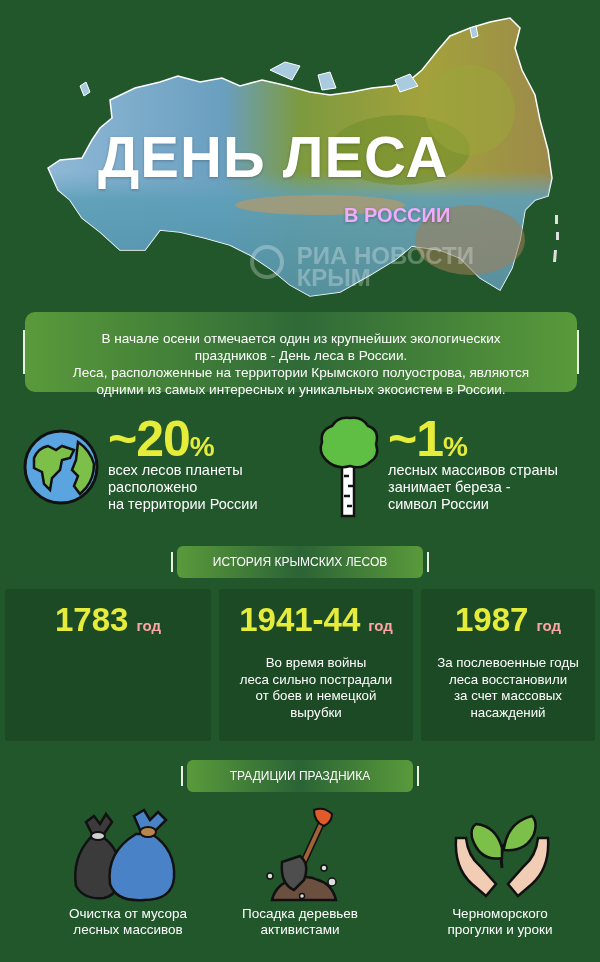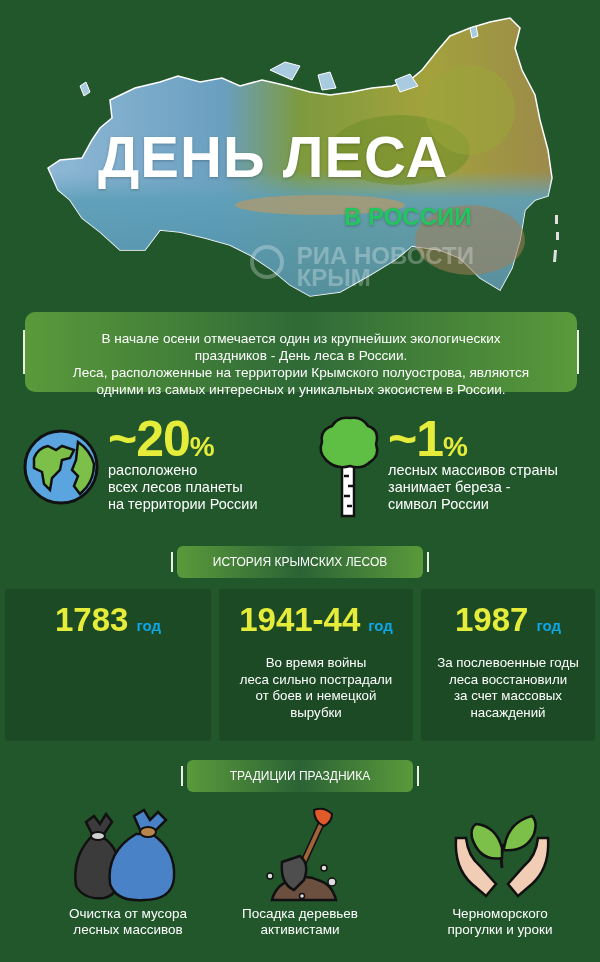--- a/index.html
+++ b/index.html
@@ -15,21 +15,21 @@
   .hero { position: absolute; left: 0; top: 0; width: 600px; height: 300px; }
   .hero svg.map { position: absolute; left: 0; top: 0; }
   .hero-title {
     position: absolute; left: 98px; top: 128px;
     font-size: 58px; font-weight: 700; letter-spacing: 1px;
     color: #fff; line-height: 1;
     text-shadow: 0 1px 3px rgba(0,0,0,0.25);
   }
   .hero-sub {
     position: absolute; left: 344px; top: 205px;
-    font-size: 24px; font-weight: 700; color: #22c55e; line-height: 1;
+    font-size: 20px; font-weight: 700; color: #f0abfc; line-height: 1;
     text-shadow: 0 1px 3px rgba(0,0,0,0.25);
   }
   .watermark {
     position: absolute; left: 250px; top: 245px;
     color: rgba(255,255,255,0.28); font-weight: 700; font-size: 24px; line-height: 0.9;
   }
   .watermark .wm-logo {
     display: inline-block; width: 34px; height: 34px; border-radius: 50%;
     border: 4px solid rgba(255,255,255,0.28); vertical-align: top; margin-right: 6px;
   }
@@ -83,21 +83,21 @@
     position: absolute; top: 589px; height: 152px;
     background: #1c4a24; border-radius: 3px; text-align: center;
   }
   .card-1 { left: 5px; width: 206px; }
   .card-2 { left: 219px; width: 194px; }
   .card-3 { left: 421px; width: 174px; }
   .card .year-row {
     position: absolute; top: 14px; left: 0; right: 0; text-align: center;
   }
   .card .year { color: #e6ec3a; font-weight: 700; font-size: 33px; line-height: 1; }
-  .card .god { color: #0ea5e9; font-weight: 700; font-size: 15px; margin-left: 8px; }
+  .card .god { color: #fca5a5; font-weight: 700; font-size: 15px; margin-left: 8px; }
   .card .text {
     position: absolute; top: 66px; left: 4px; right: 4px;
     font-size: 13.3px; line-height: 16.5px; color: #fff;
   }
 
   
   .trad { position: absolute; top: 800px; width: 200px; height: 162px; text-align: center; }
   .trad-1 { left: 0; margin-left: 28px; } .trad-2 { left: 200px; } .trad-3 { left: 400px; }
   .trad svg { position: absolute; }
   .trad .label {
@@ -161,22 +161,22 @@
 <div class="stat stat-left">
   <svg style="left:4px;top:18px" width="78" height="78" viewBox="0 0 78 78">
     <circle cx="39" cy="39" r="36" fill="#5aa5df" stroke="#111" stroke-width="3"></circle>
     <path d="M12 30 Q16 20 26 18 L34 22 L40 18 L52 22 L48 30 L40 32 L38 42 L30 50 L28 62 L22 56 L20 44 L12 40 Z" fill="#7cc04a" stroke="#111" stroke-width="2.5"></path>
     <path d="M56 14 Q68 22 72 36 Q72 50 64 60 L58 66 L52 58 L56 48 L50 42 L54 32 Z" fill="#7cc04a" stroke="#111" stroke-width="2.5"></path>
   </svg>
   <div class="num">
     <span>~20</span><span class="pct">%</span>
   </div>
   <div class="desc">
+    <div>всех лесов планеты</div>
     <div>расположено</div>
-    <div>всех лесов планеты</div>
     <div>на территории России</div>
   </div>
 </div>
 
 <div class="stat stat-right">
   <svg style="left:6px;top:4px" width="66" height="104" viewBox="0 0 66 104">
     <rect x="26" y="50" width="12" height="52" fill="#fff" stroke="#111" stroke-width="2.5"></rect>
     <path d="M28 62 h5 M32 72 h5 M28 82 h6 M31 92 h5" stroke="#111" stroke-width="2.5"></path>
     <path d="M10 46 Q2 38 6 28 Q4 16 16 12 Q22 2 34 4 Q46 2 52 12 Q64 16 60 30 Q64 42 54 48 Q46 56 34 52 Q20 56 10 46 Z" fill="#5fbf44" stroke="#111" stroke-width="2.5"></path>
   </svg>

